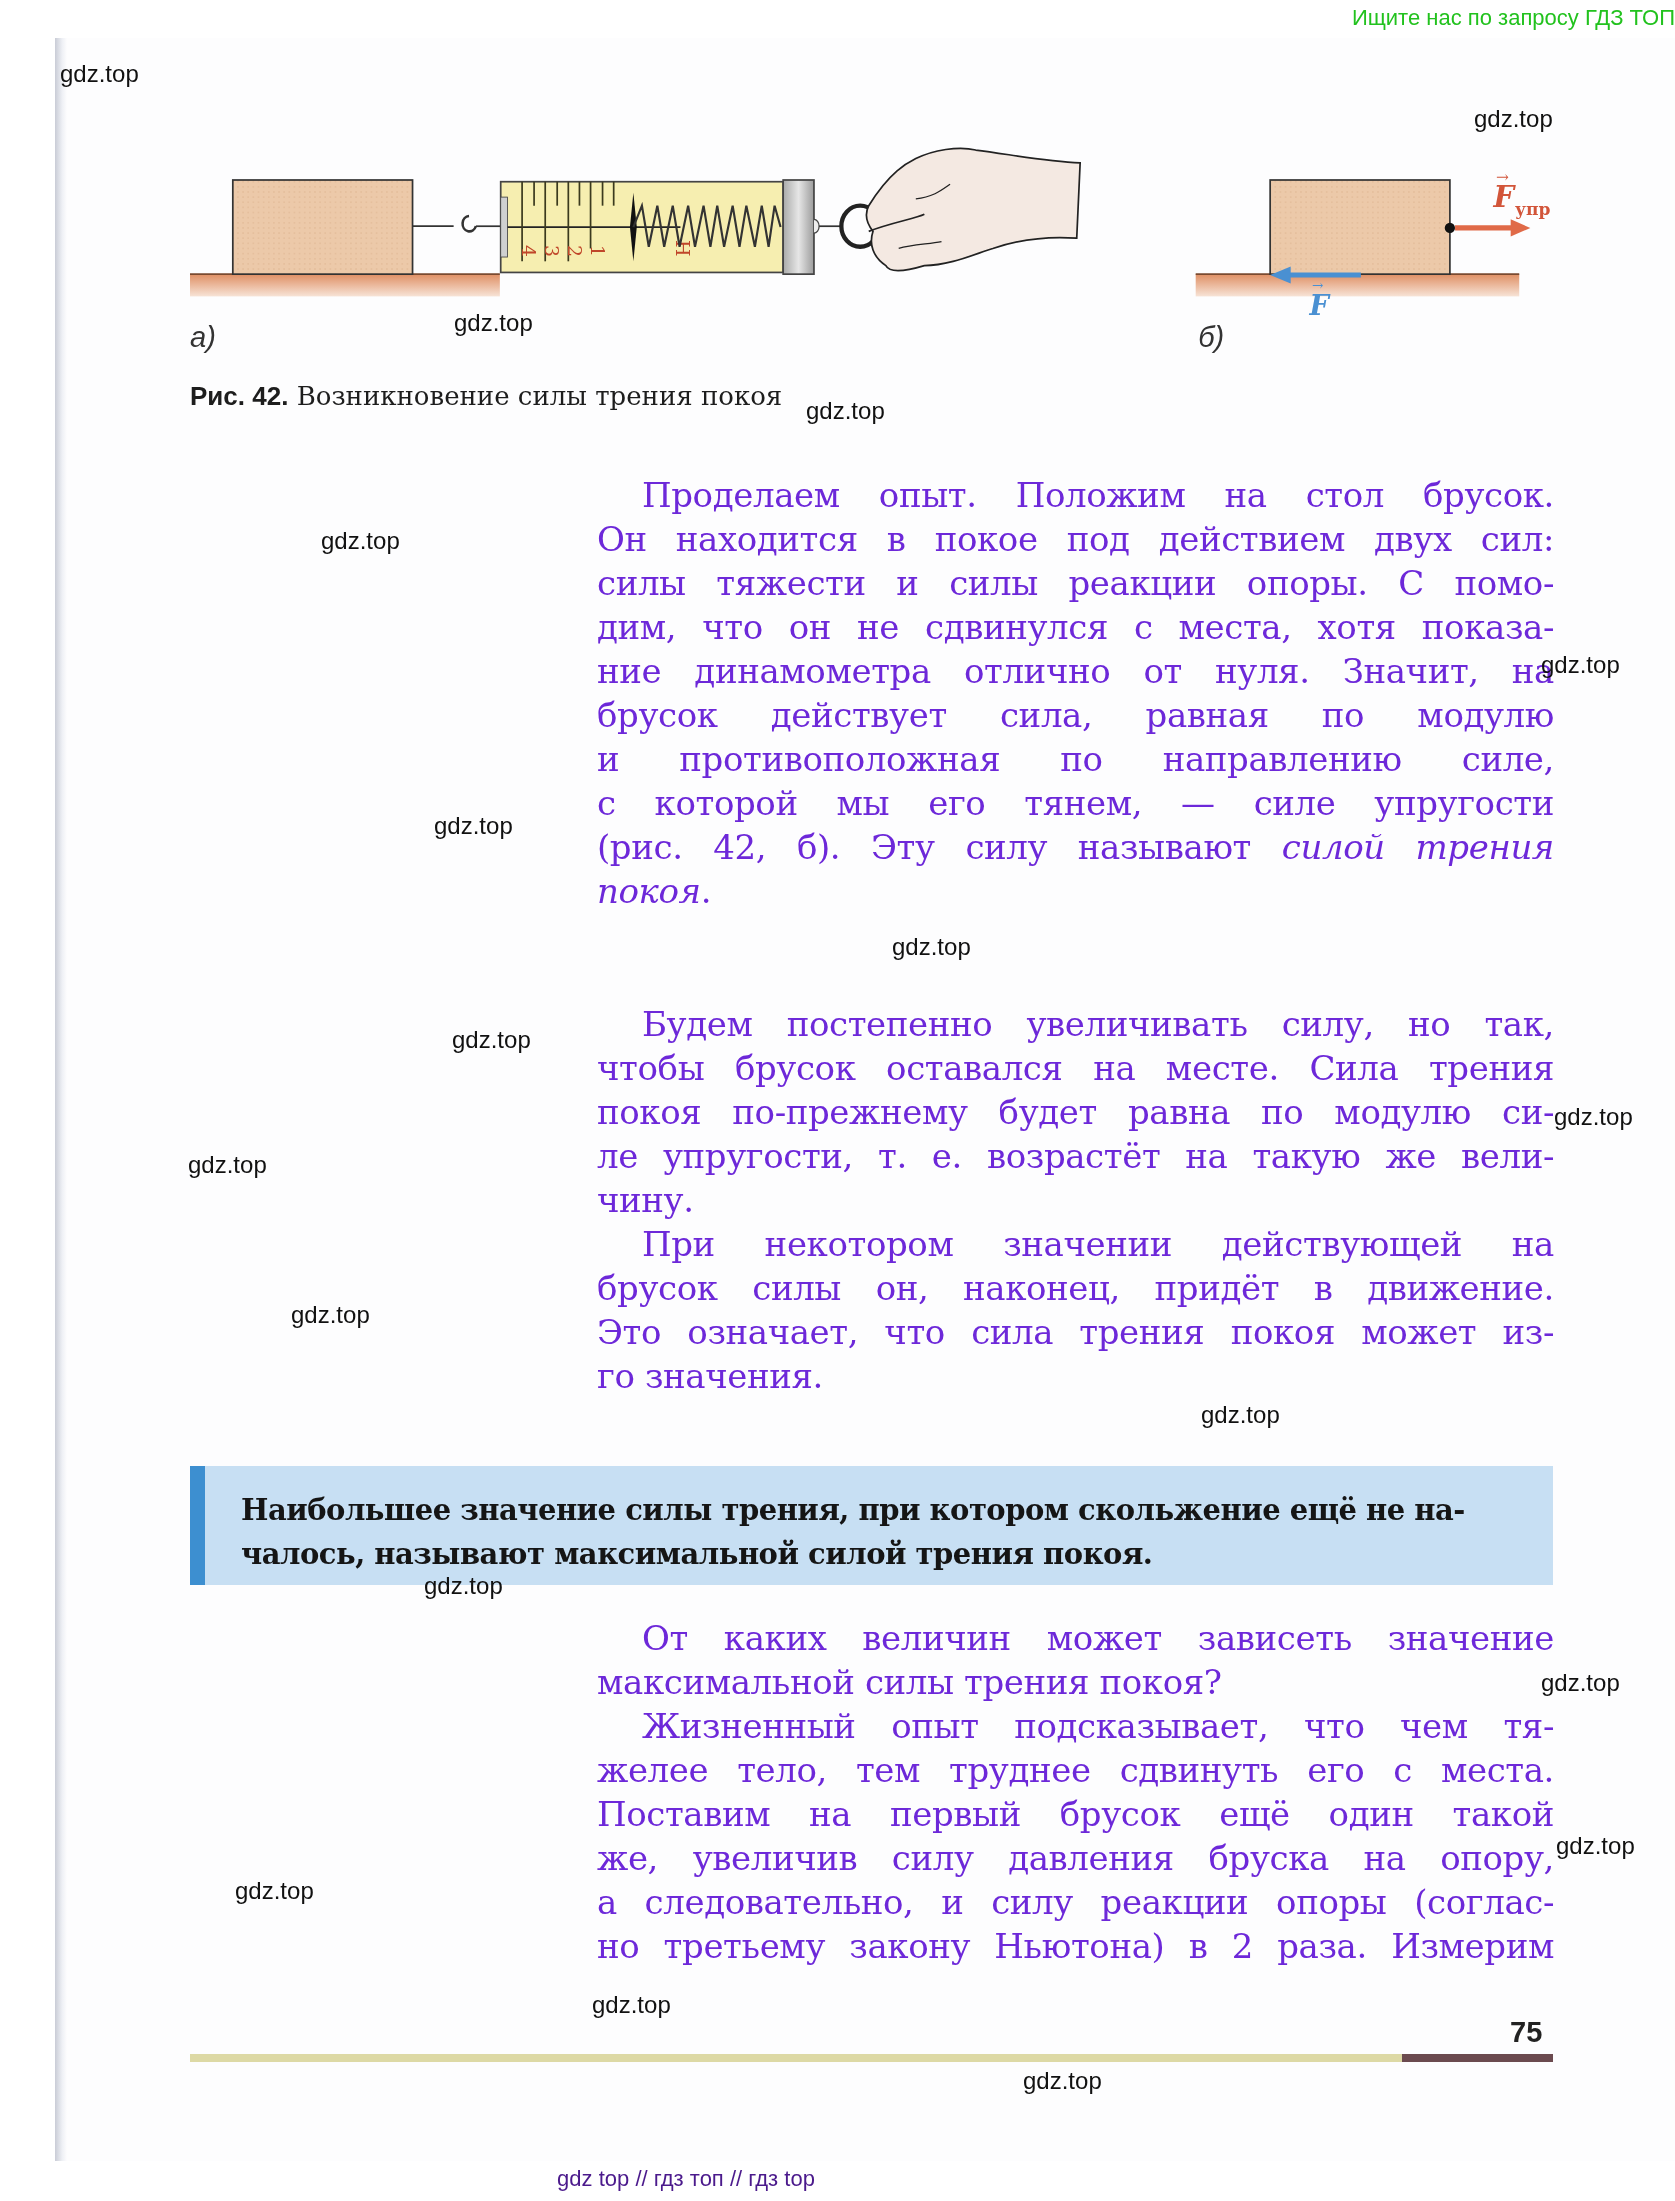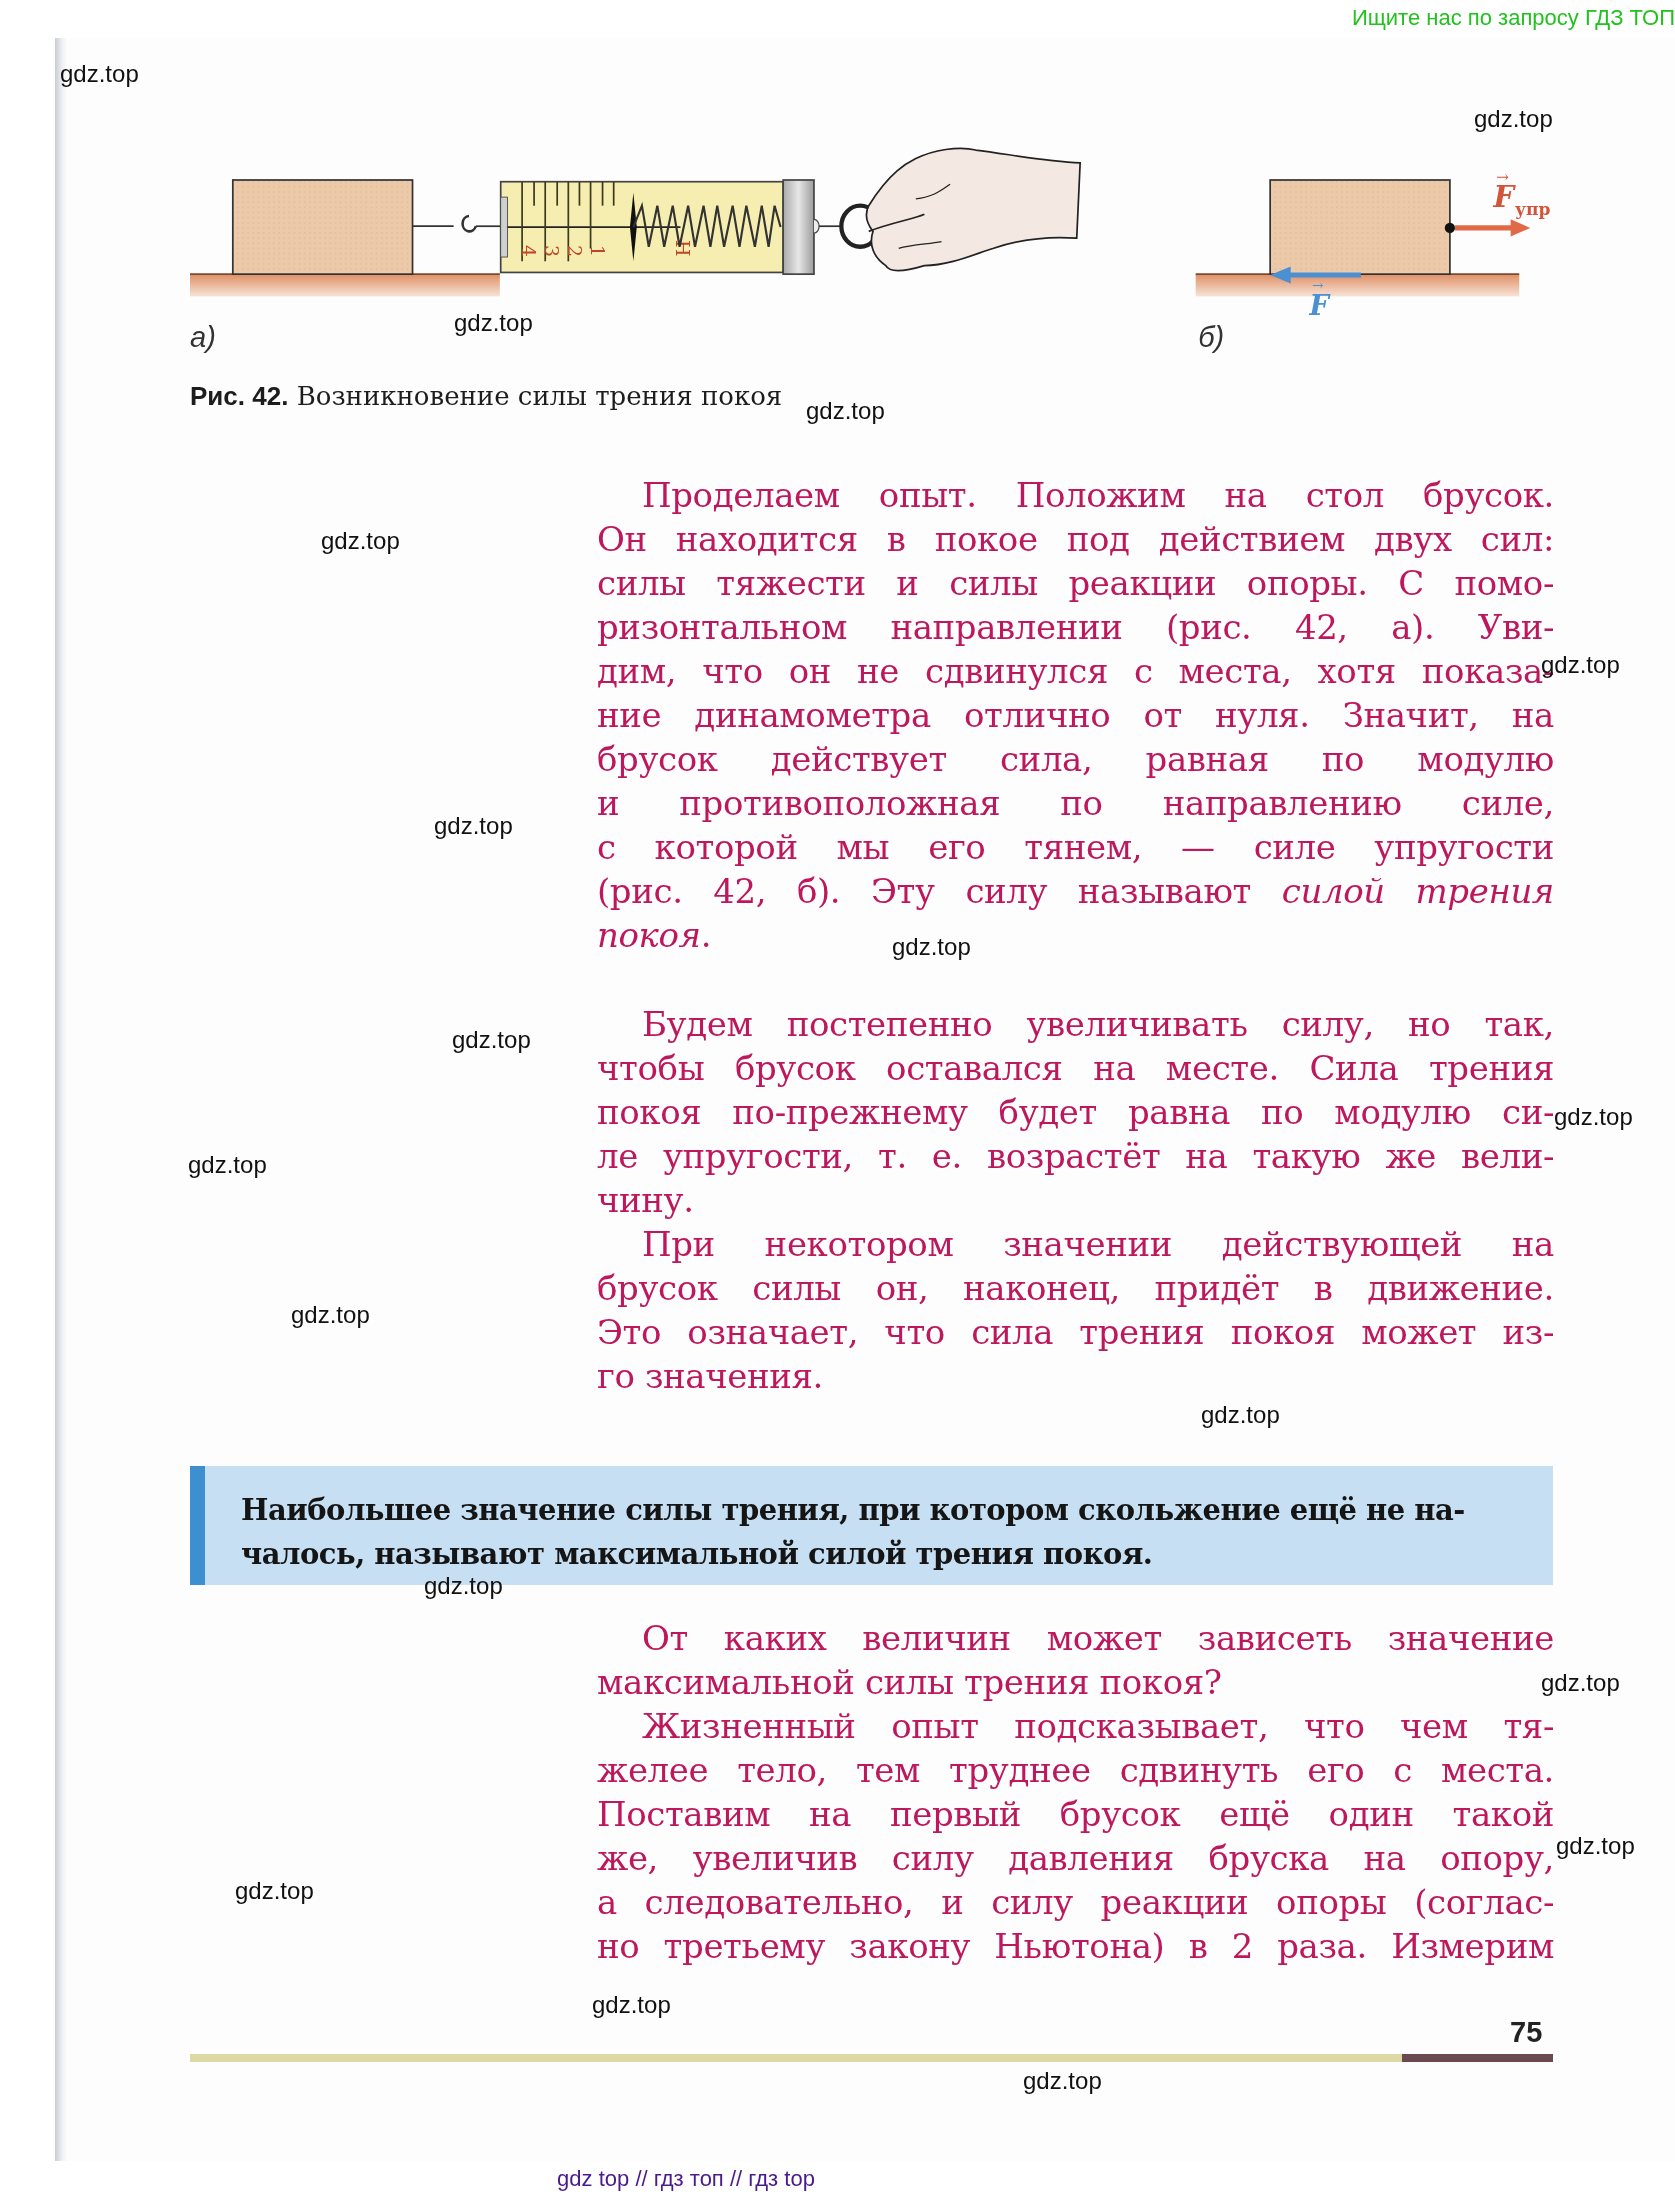--- a/index.html
+++ b/index.html
@@ -22,21 +22,21 @@
     background: linear-gradient(to right, #c9ccd6, #eef0f5 60%, rgba(255,255,255,0));
   }
   .caption {
     position: absolute; left: 190px; top: 381px; font-size: 26px; color: #1d1d1d;
     font-family: "DejaVu Serif", serif;
   }
   .caption .cap-num { font-family: "Liberation Sans", sans-serif; font-weight: bold; }
   .text-block {
     position: absolute; left: 597px; width: 957px;
     font-family: "DejaVu Serif", serif; font-size: 34px; line-height: 44px;
-    text-align: justify; color: #be185d; letter-spacing: -0.4px;
+    text-align: justify; color: #6d28d9; letter-spacing: -0.4px;
   }
   .text-block .line { display: block; text-align: justify; text-align-last: justify; white-space: nowrap; }
   .text-block .line.last { text-align-last: left; }
   .text-block .line.indent { padding-left: 45px; }
   .text-block i { font-style: italic; }
   .def-box {
     position: absolute; left: 190px; top: 1466px; width: 1363px; height: 119px;
     background: #c7dff3;
   }
   .def-box .bar { position: absolute; left: 0; top: 0; width: 15.4px; height: 100%; background: #3d8fd0; }
@@ -148,21 +148,20 @@
 
 <div class="caption">
   <span class="cap-num">Рис. 42.</span>
   <span>Возникновение силы трения покоя</span>
 </div>
 
 <div class="text-block" style="top:473px">
   <span class="line indent">Проделаем опыт. Положим на стол брусок.</span>
   <span class="line">Он находится в покое под действием двух сил:</span>
   <span class="line">силы тяжести и силы реакции опоры. С помо-</span>
-  <span class="line">ризонтальном направлении (рис. 42, а). Уви-</span>
   <span class="line">дим, что он не сдвинулся с места, хотя показа-</span>
   <span class="line">ние динамометра отлично от нуля. Значит, на</span>
   <span class="line">брусок действует сила, равная по модулю</span>
   <span class="line">и противоположная по направлению силе,</span>
   <span class="line">с которой мы его тянем, — силе упругости</span>
   <span class="line"><span>(рис. 42, б). Эту силу называют </span><i>силой трения</i></span>
   <span class="line last"><i>покоя</i><span>.</span></span>
 </div>
 
 <div class="text-block" style="top:1002px">

